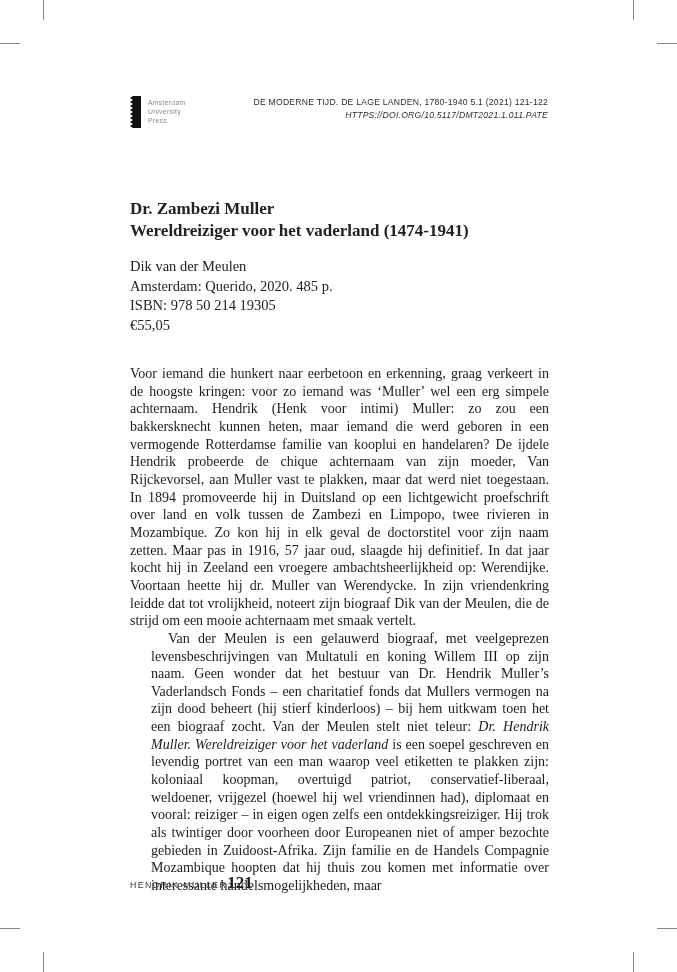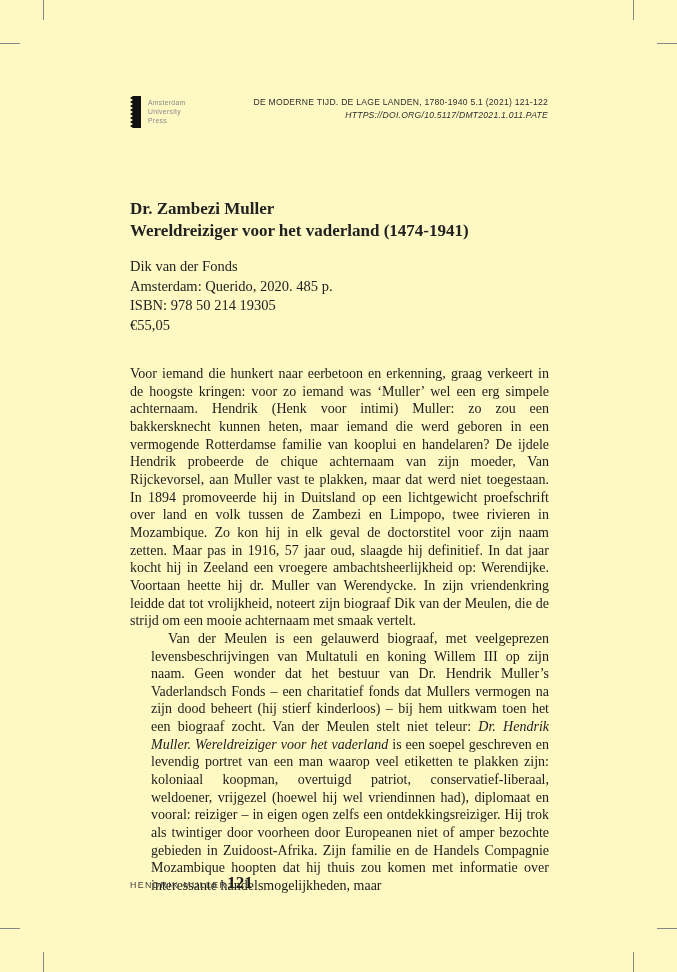--- a/index.html
+++ b/index.html
@@ -1,20 +1,20 @@
 <!DOCTYPE html>
 <html lang="nl"><head>
 <meta charset="utf-8">
 <style>
   * { margin:0; padding:0; box-sizing:border-box; }
   html,body { background:#e9e9e9; }
   .page {
     position:relative;
     width:677px; height:972px;
-    background:#fef9c3;
+    background:#ffffff;
     font-family:"Liberation Serif", serif;
     color:#1e1e1e;
     overflow:hidden;
     margin:0 auto;
   }
   
   .crop { position:absolute; background:#878787; }
   .crop.v { width:1px; height:20px; }
   .crop.h { width:20px; height:1px; }
   
@@ -92,21 +92,21 @@
       <div class="doi">HTTPS://DOI.ORG/10.5117/DMT2021.1.011.PATE</div>
     </div>
   </header>
 
   <h1 class="book-title">
     <div>Dr. Zambezi Muller</div>
     <div>Wereldreiziger voor het vaderland (1474-1941)</div>
   </h1>
 
   <div class="book-meta">
-      <div>Dik van der Fonds</div>
+      <div>Dik van der Meulen</div>
       <div>Amsterdam: Querido, 2020. 485 p.</div>
       <div>ISBN: 978 50 214 19305</div>
       <div>€55,05</div>
     </div>
 
   <div class="review-body" id="review-body">
       <p class=""><span>Voor iemand die hunkert naar eerbetoon en erkenning, graag verkeert in de hoogste kringen: voor zo iemand was ‘Muller’ wel een erg simpele achternaam. Hendrik (Henk voor intimi) Muller: zo zou een bakkersknecht kunnen heten, maar iemand die werd geboren in een vermogende Rotterdamse familie van kooplui en handelaren? De ijdele Hendrik probeerde de chique achternaam van zijn moeder, Van Rijckevorsel, aan Muller vast te plakken, maar dat werd niet toegestaan. In 1894 promoveerde hij in Duitsland op een lichtgewicht proefschrift over land en volk tussen de Zambezi en Limpopo, twee rivieren in Mozambique. Zo kon hij in elk geval de doctorstitel voor zijn naam zetten. Maar pas in 1916, 57 jaar oud, slaagde hij definitief. In dat jaar kocht hij in Zeeland een vroegere ambachtsheerlijkheid op: Werendijke. Voortaan heette hij dr. Muller van Werendycke. In zijn vriendenkring leidde dat tot vrolijkheid, noteert zijn biograaf Dik van der Meulen, die de strijd om een mooie achternaam met smaak vertelt.</span></p>
       <p class="indent"><span>Van der Meulen is een gelauwerd biograaf, met veelgeprezen levensbeschrijvingen van Multatuli en koning Willem III op zijn naam. Geen wonder dat het bestuur van Dr. Hendrik Muller’s Vaderlandsch Fonds – een charitatief fonds dat Mullers vermogen na zijn dood beheert (hij stierf kinderloos) – bij hem uitkwam toen het een biograaf zocht. Van der Meulen stelt niet teleur: </span><em>Dr. Hendrik Muller. Wereldreiziger voor het vaderland</em><span> is een soepel geschreven en levendig portret van een man waarop veel etiketten te plakken zijn: koloniaal koopman, overtuigd patriot, conservatief-liberaal, weldoener, vrijgezel (hoewel hij wel vriendinnen had), diplomaat en vooral: reiziger – in eigen ogen zelfs een ontdekkingsreiziger. Hij trok als twintiger door voorheen door Europeanen niet of amper bezochte gebieden in Zuidoost-Afrika. Zijn familie en de Handels Compagnie Mozambique hoopten dat hij thuis zou komen met informatie over interessante handelsmogelijkheden, maar</span></p>
     </div>
 

